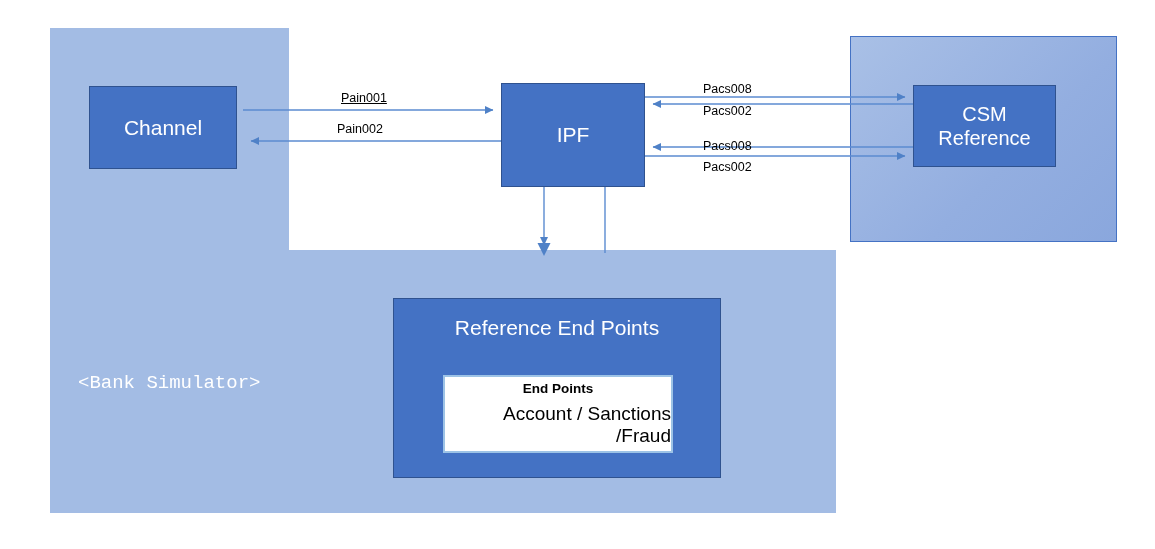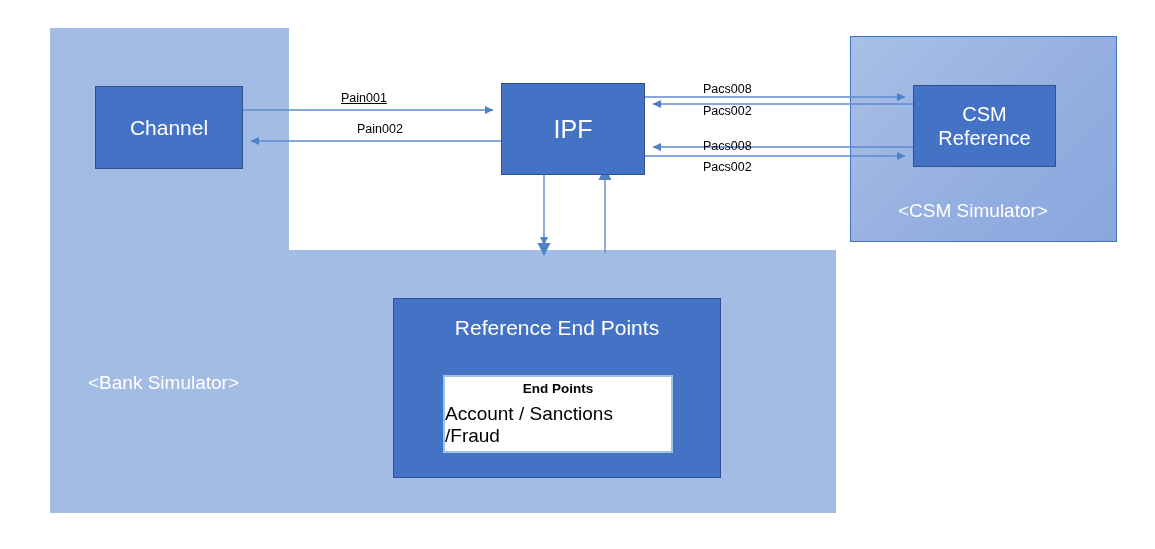--- a/index.html
+++ b/index.html
@@ -19,89 +19,89 @@
   #bank-panel-bottom{
     left:288px;top:250px;width:548px;height:263px;
     background:#a3bce4;
   }
   .panel-label{
     position:absolute;
     color:#ffffff;
     font-size:19px;
     white-space:nowrap;
   }
-  #bank-label{left:88px;top:372px;}
+  #bank-label{left:78px;top:372px;font-family:Liberation Mono, monospace;}
   #csm-panel{
     left:850px;top:36px;width:267px;height:206px;
     background:linear-gradient(135deg,#a9c0e6 0%,#93aee0 60%,#8aa7dd 100%);
     border:1px solid #4472c4;
   }
   #csm-label{left:898px;top:200px;}
 
   
   .box{
     position:absolute;box-sizing:border-box;
     background:#4472c4;
     border:1.5px solid #2f528f;
     color:#ffffff;
     display:flex;align-items:center;justify-content:center;
     text-align:center;
     line-height:1.22;
   }
-  #channel-box{left:95px;top:86px;width:148px;height:83px;font-size:21px;}
-  #ipf-box{left:501px;top:83px;width:144px;height:92px;font-size:25px;}
+  #channel-box{left:89px;top:86px;width:148px;height:83px;font-size:21px;}
+  #ipf-box{left:501px;top:83px;width:144px;height:104px;font-size:21px;}
   #csm-box{left:913px;top:85px;width:143px;height:82px;font-size:20px;}
 
   #refep-box{
     left:393px;top:298px;width:328px;height:180px;
     align-items:flex-start;justify-content:center;
     font-size:21px;padding-top:16px;
   }
   #endpoints-card{
     position:absolute;box-sizing:border-box;
     left:443px;top:375px;width:230px;height:78px;
     background:#ffffff;
     border:2px solid #9dc3e6;
     color:#000000;
     display:flex;flex-direction:column;
     align-items:center;justify-content:center;
     gap:7px;
+    text-align:right;
   }
   #endpoints-title{font-size:13.5px;font-weight:bold;}
   #endpoints-desc{font-size:19px;}
 
   
   .conn-label{
     position:absolute;
     color:#000000;
     font-size:12.5px;
     white-space:nowrap;
     background:transparent;
   }
   #lbl-pain001{left:341px;top:91px;text-decoration:underline;}
-  #lbl-pain002{left:357px;top:122px;}
+  #lbl-pain002{left:337px;top:122px;}
   #lbl-pacs008-a{left:703px;top:82px;}
   #lbl-pacs002-a{left:703px;top:104px;}
   #lbl-pacs008-b{left:703px;top:139px;}
   #lbl-pacs002-b{left:703px;top:160px;}
 
   svg#wires{position:absolute;left:0;top:0;width:1155px;height:549px;
             overflow:visible;pointer-events:none;}
 </style>
 </head>
 <body>
 
 <div id="canvas">
 
   <div class="panel" id="bank-panel-left"></div>
   <div class="panel" id="bank-panel-bottom"></div>
   <div class="panel-label" id="bank-label">&lt;Bank Simulator&gt;</div>
 
   <div class="panel" id="csm-panel"></div>
-  <div class="panel-label" id="csm-label">&lt;CSM Simulator&gt;</div>
 
   <svg id="wires" viewBox="0 0 1155 549">
     <defs>
       <marker id="arrow-r" markerWidth="9" markerHeight="9" refX="8.2" refY="4.5" orient="auto" markerUnits="userSpaceOnUse">
         <path d="M0,0.4 L8.6,4.5 L0,8.6 z" fill="#4f81c7"></path>
       </marker>
       <marker id="arrow-l" markerWidth="9" markerHeight="9" refX="8.2" refY="4.5" orient="auto" markerUnits="userSpaceOnUse">
         <path d="M0,0.4 L8.6,4.5 L0,8.6 z" fill="#4f81c7"></path>
       </marker>
     </defs>

